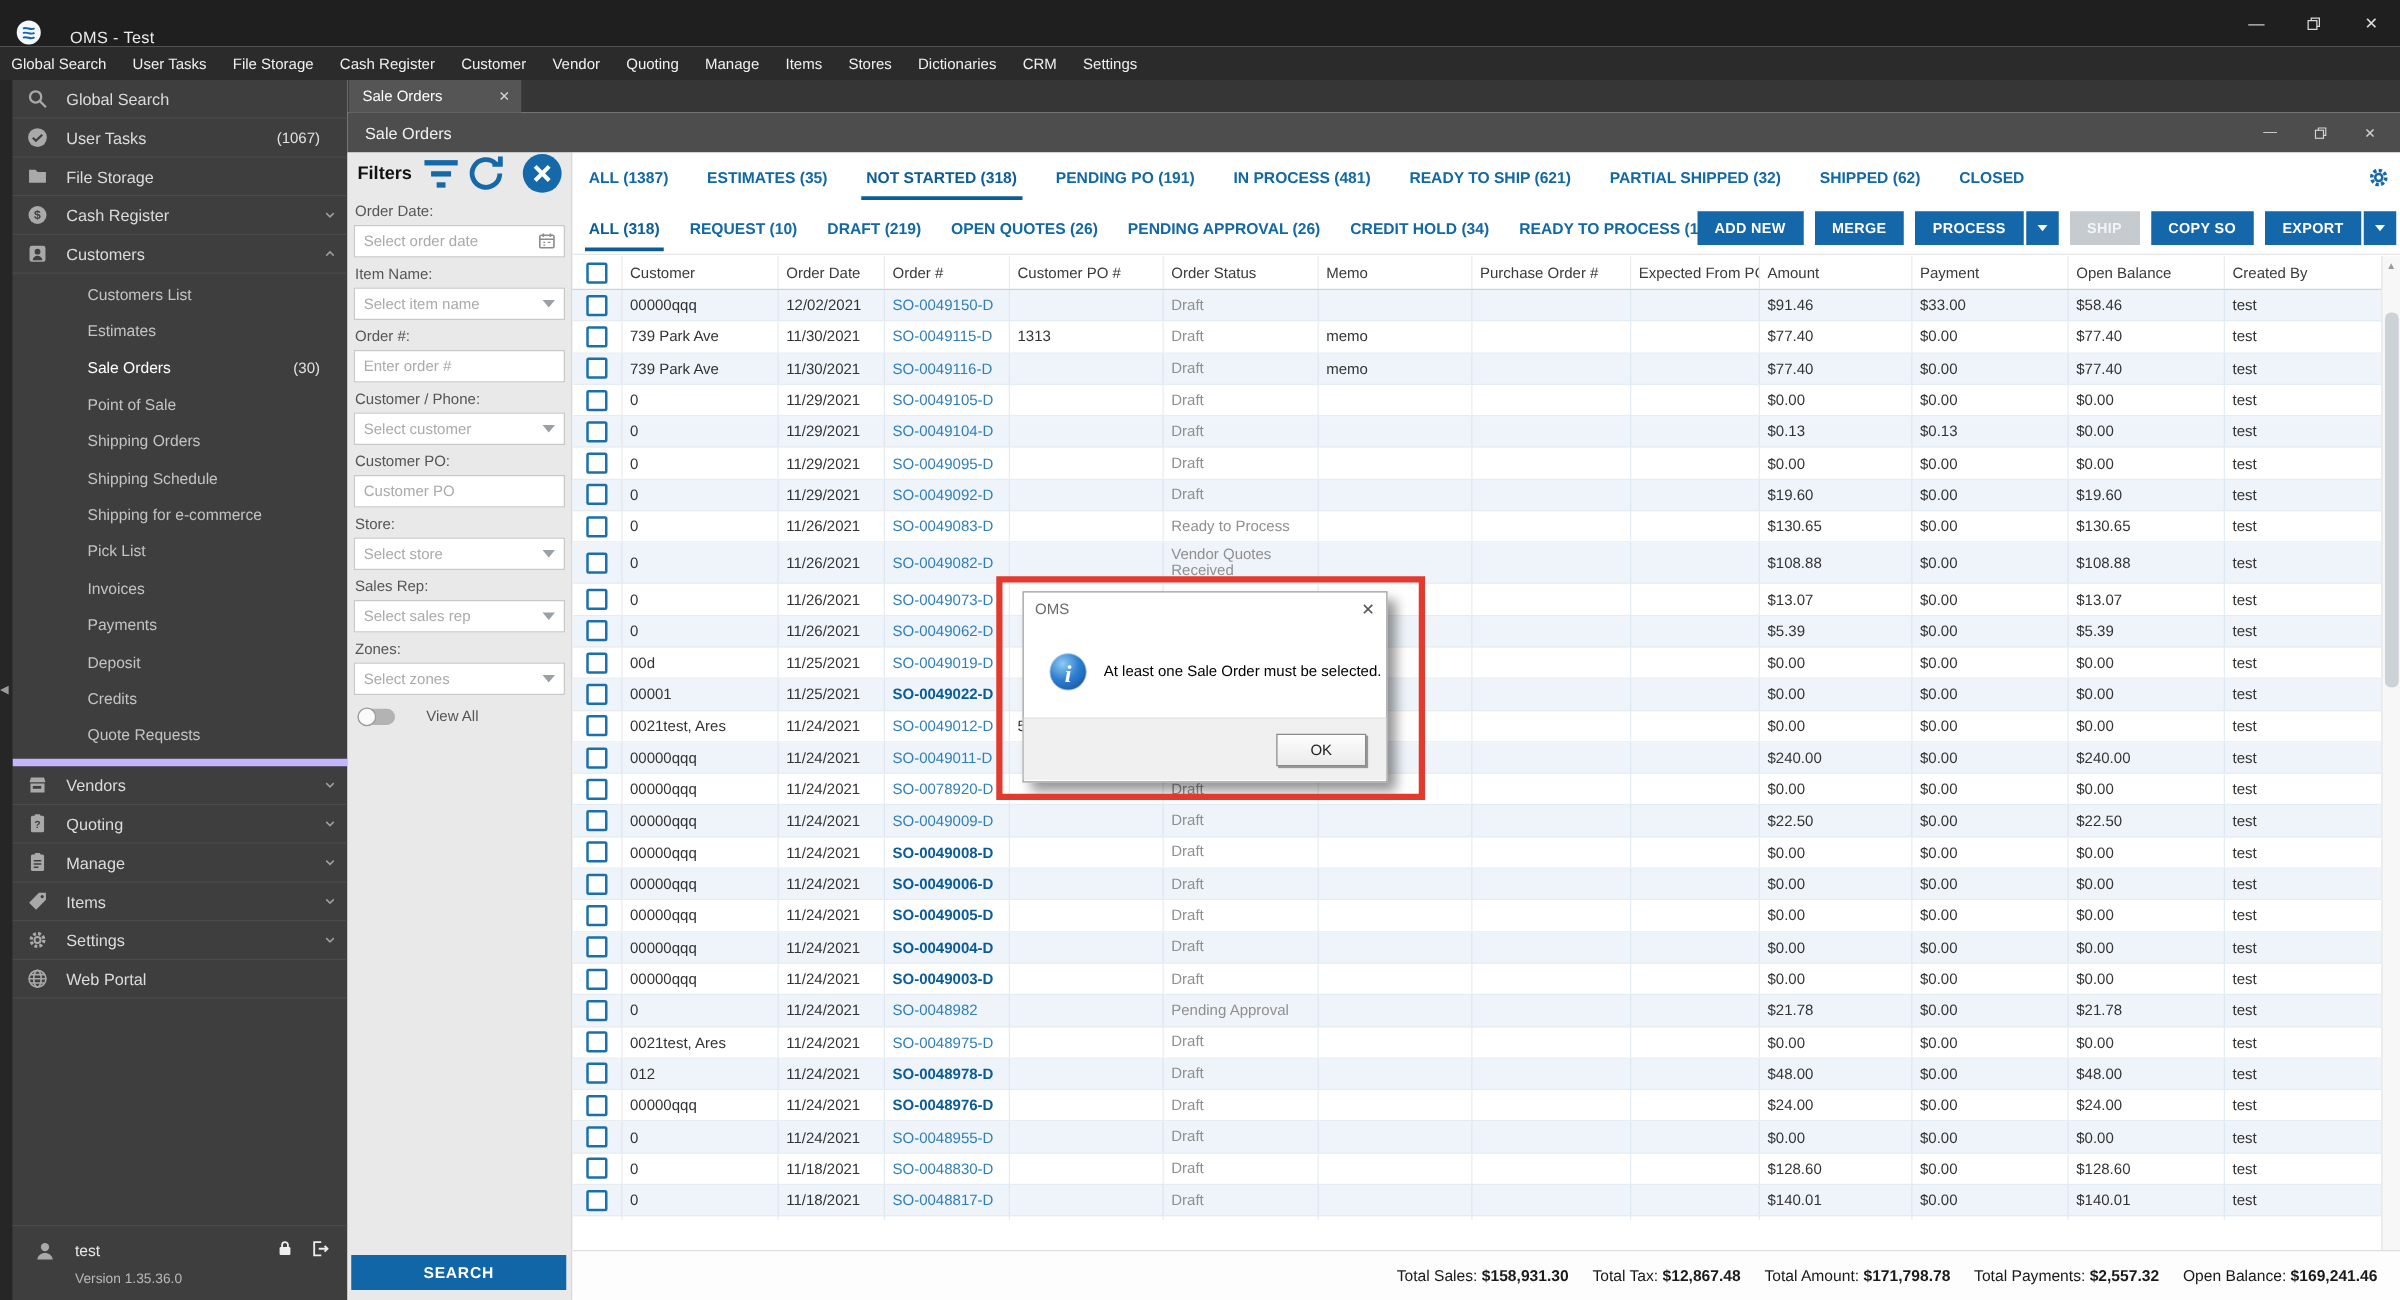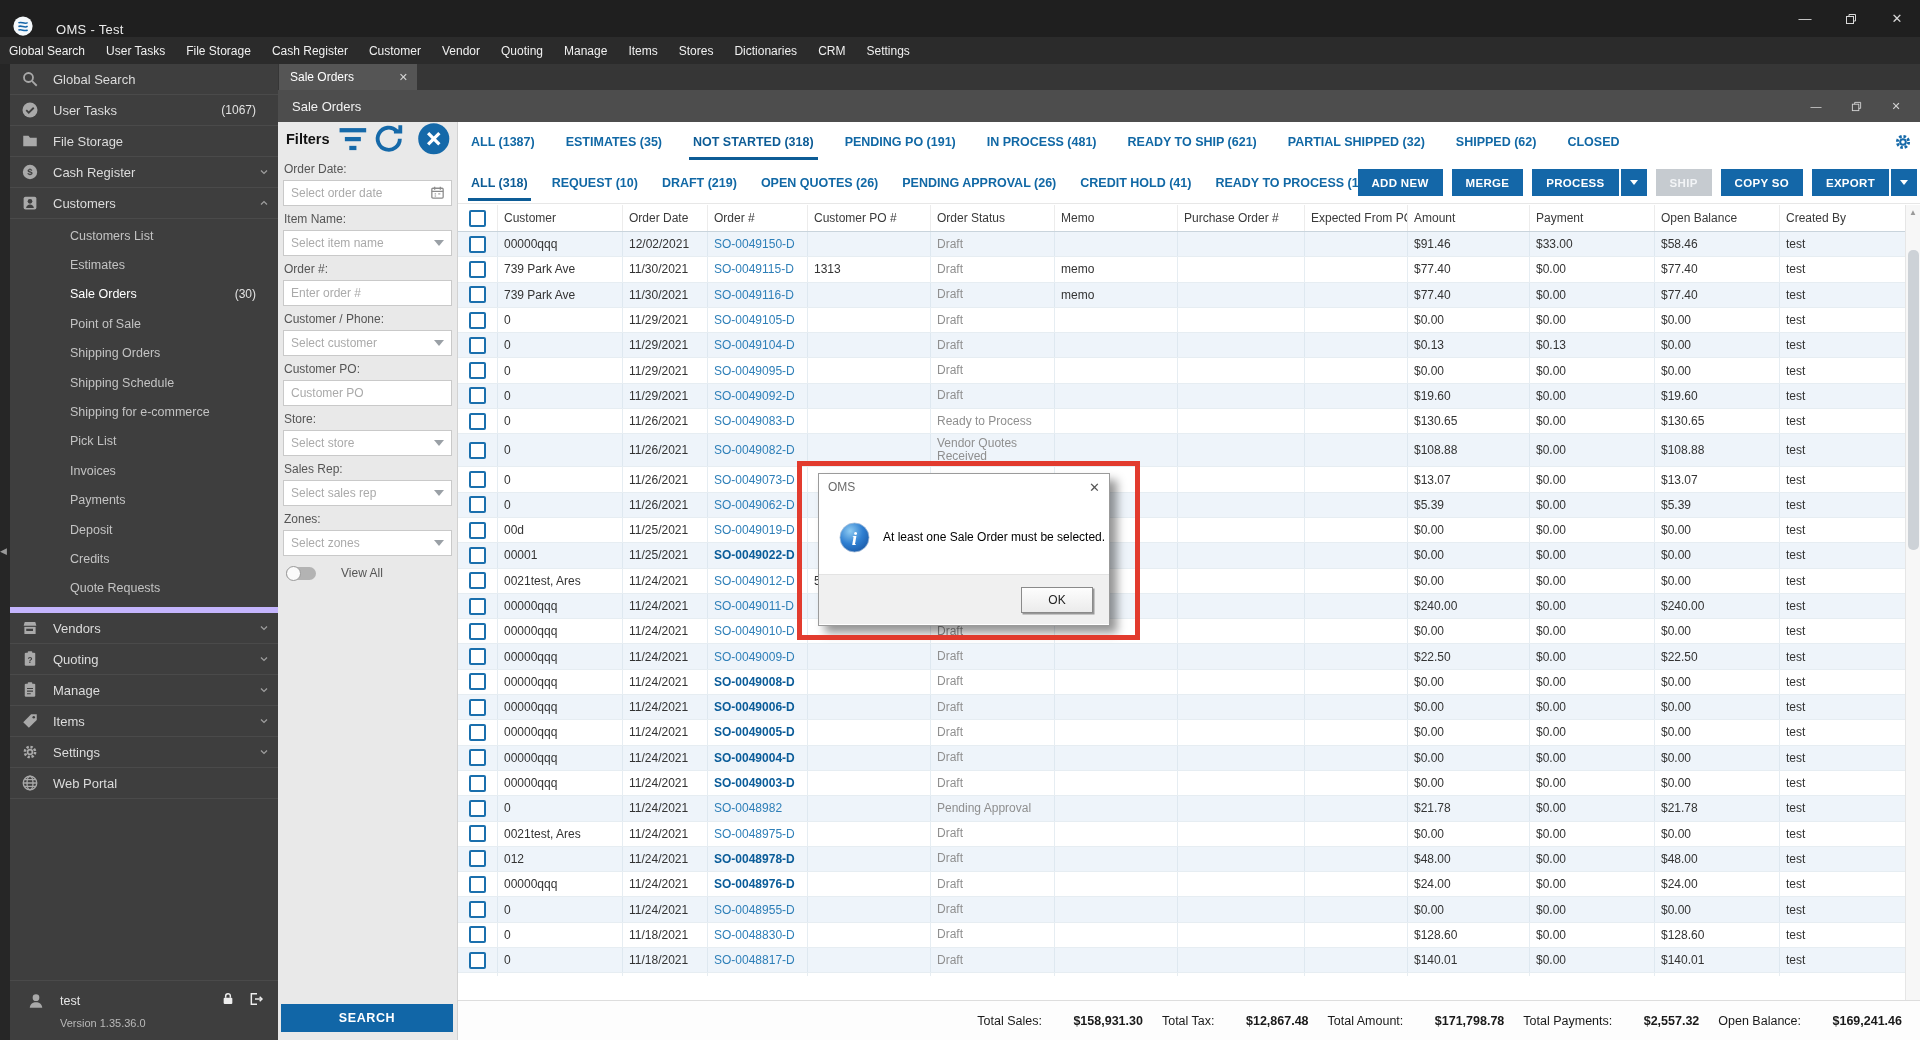--- a/index.html
+++ b/index.html
@@ -103,21 +103,21 @@
   .g-row.boldlink .olink { color:#0a5c99; font-weight:bold; }
   .cbcell { justify-content:center; padding-left:0 !important; }
   .cb { width:17px; height:17px; background:#fff; border:2px solid #1a6fad; border-radius:2px; }
   .vscroll { position:absolute; right:0; top:83px; width:15px; height:795px; background:#f7f7f7; border-left:1px solid #e6e6e6; }
   .vscroll .arrow { position:absolute; top:3px; left:3px; color:#9a9a9a; font-size:8px; }
   .vscroll .thumb { position:absolute; left:2px; top:45px; width:11px; height:300px; background:#cdd2d7; border-radius:5px; }
 
   
   .totalsbar { position:absolute; left:0; right:0; bottom:0; height:40px; border-top:1px solid #ddd; background:#fdfdfd; display:flex; align-items:center; justify-content:flex-end; gap:19px; padding-right:18px; }
   .tot { font-size:12.5px; color:#1a1a1a; white-space:nowrap; }
-  .tot b { font-weight:bold;margin-left:28px; }
+  .tot b { font-weight:bold; }
 
   
   .annotation { position:absolute; left:797px; top:461px; width:343px; height:179px; border:5px solid #e23b2e; z-index:60; pointer-events:none; }
   .dialog { position:absolute; left:818px; top:473px; width:292px; height:153px; background:#fff; border:1px solid #9b9b9b; box-shadow:7px 7px 9px rgba(0,0,0,.42); z-index:50; }
   .dlg-title { height:26px; display:flex; align-items:center; padding:0 9px; }
   .dlg-title .dtext { font-size:12px; color:#6a6a6a; flex:1; }
   .dlg-title .dx { color:#555; font-size:13px; }
   .dlg-body { height:74px; display:flex; align-items:center; padding-left:20px; gap:13px; }
   .dlg-body .info { width:31px; height:31px; }
   .dlg-msg { font-size:12px; color:#000; }
@@ -491,21 +491,21 @@
           <circle cx="12" cy="12" r="3.4" fill="none" stroke="#1569a9" stroke-width="2.4"></circle>
         </svg>
     </span>
     <div class="tabs2row">
       <div class="tabs2">
           <div class="tab2 active">ALL (318)</div>
           <div class="tab2">REQUEST (10)</div>
           <div class="tab2">DRAFT (219)</div>
           <div class="tab2">OPEN QUOTES (26)</div>
           <div class="tab2">PENDING APPROVAL (26)</div>
-          <div class="tab2">CREDIT HOLD (41)</div>
+          <div class="tab2">CREDIT HOLD (34)</div>
           <div class="tab2">READY TO PROCESS (13)</div>
         </div>
       <div class="toolbar">
         <div class="tbtn">ADD NEW</div>
         <div class="tbtn">MERGE</div>
         <div class="split">
           <div class="tbtn">PROCESS</div>
           <div class="tbtn dd">
               <span class="dcaret"></span>
             </div>
@@ -825,21 +825,21 @@
             <div>$240.00</div>
             <div>test</div>
           </div>
           <div class="gcols g-row">
             <div class="cbcell">
               <span class="cb"></span>
             </div>
             <div>00000qqq</div>
             <div>11/24/2021</div>
             <div>
-              <span class="olink">SO-0049010-D</span>
+              <span class="olink">SO-0078920-D</span>
             </div>
             <div></div>
             <div class="status">Draft</div>
             <div></div>
             <div></div>
             <div></div>
             <div>$0.00</div>
             <div>$0.00</div>
             <div>$0.00</div>
             <div>test</div>

